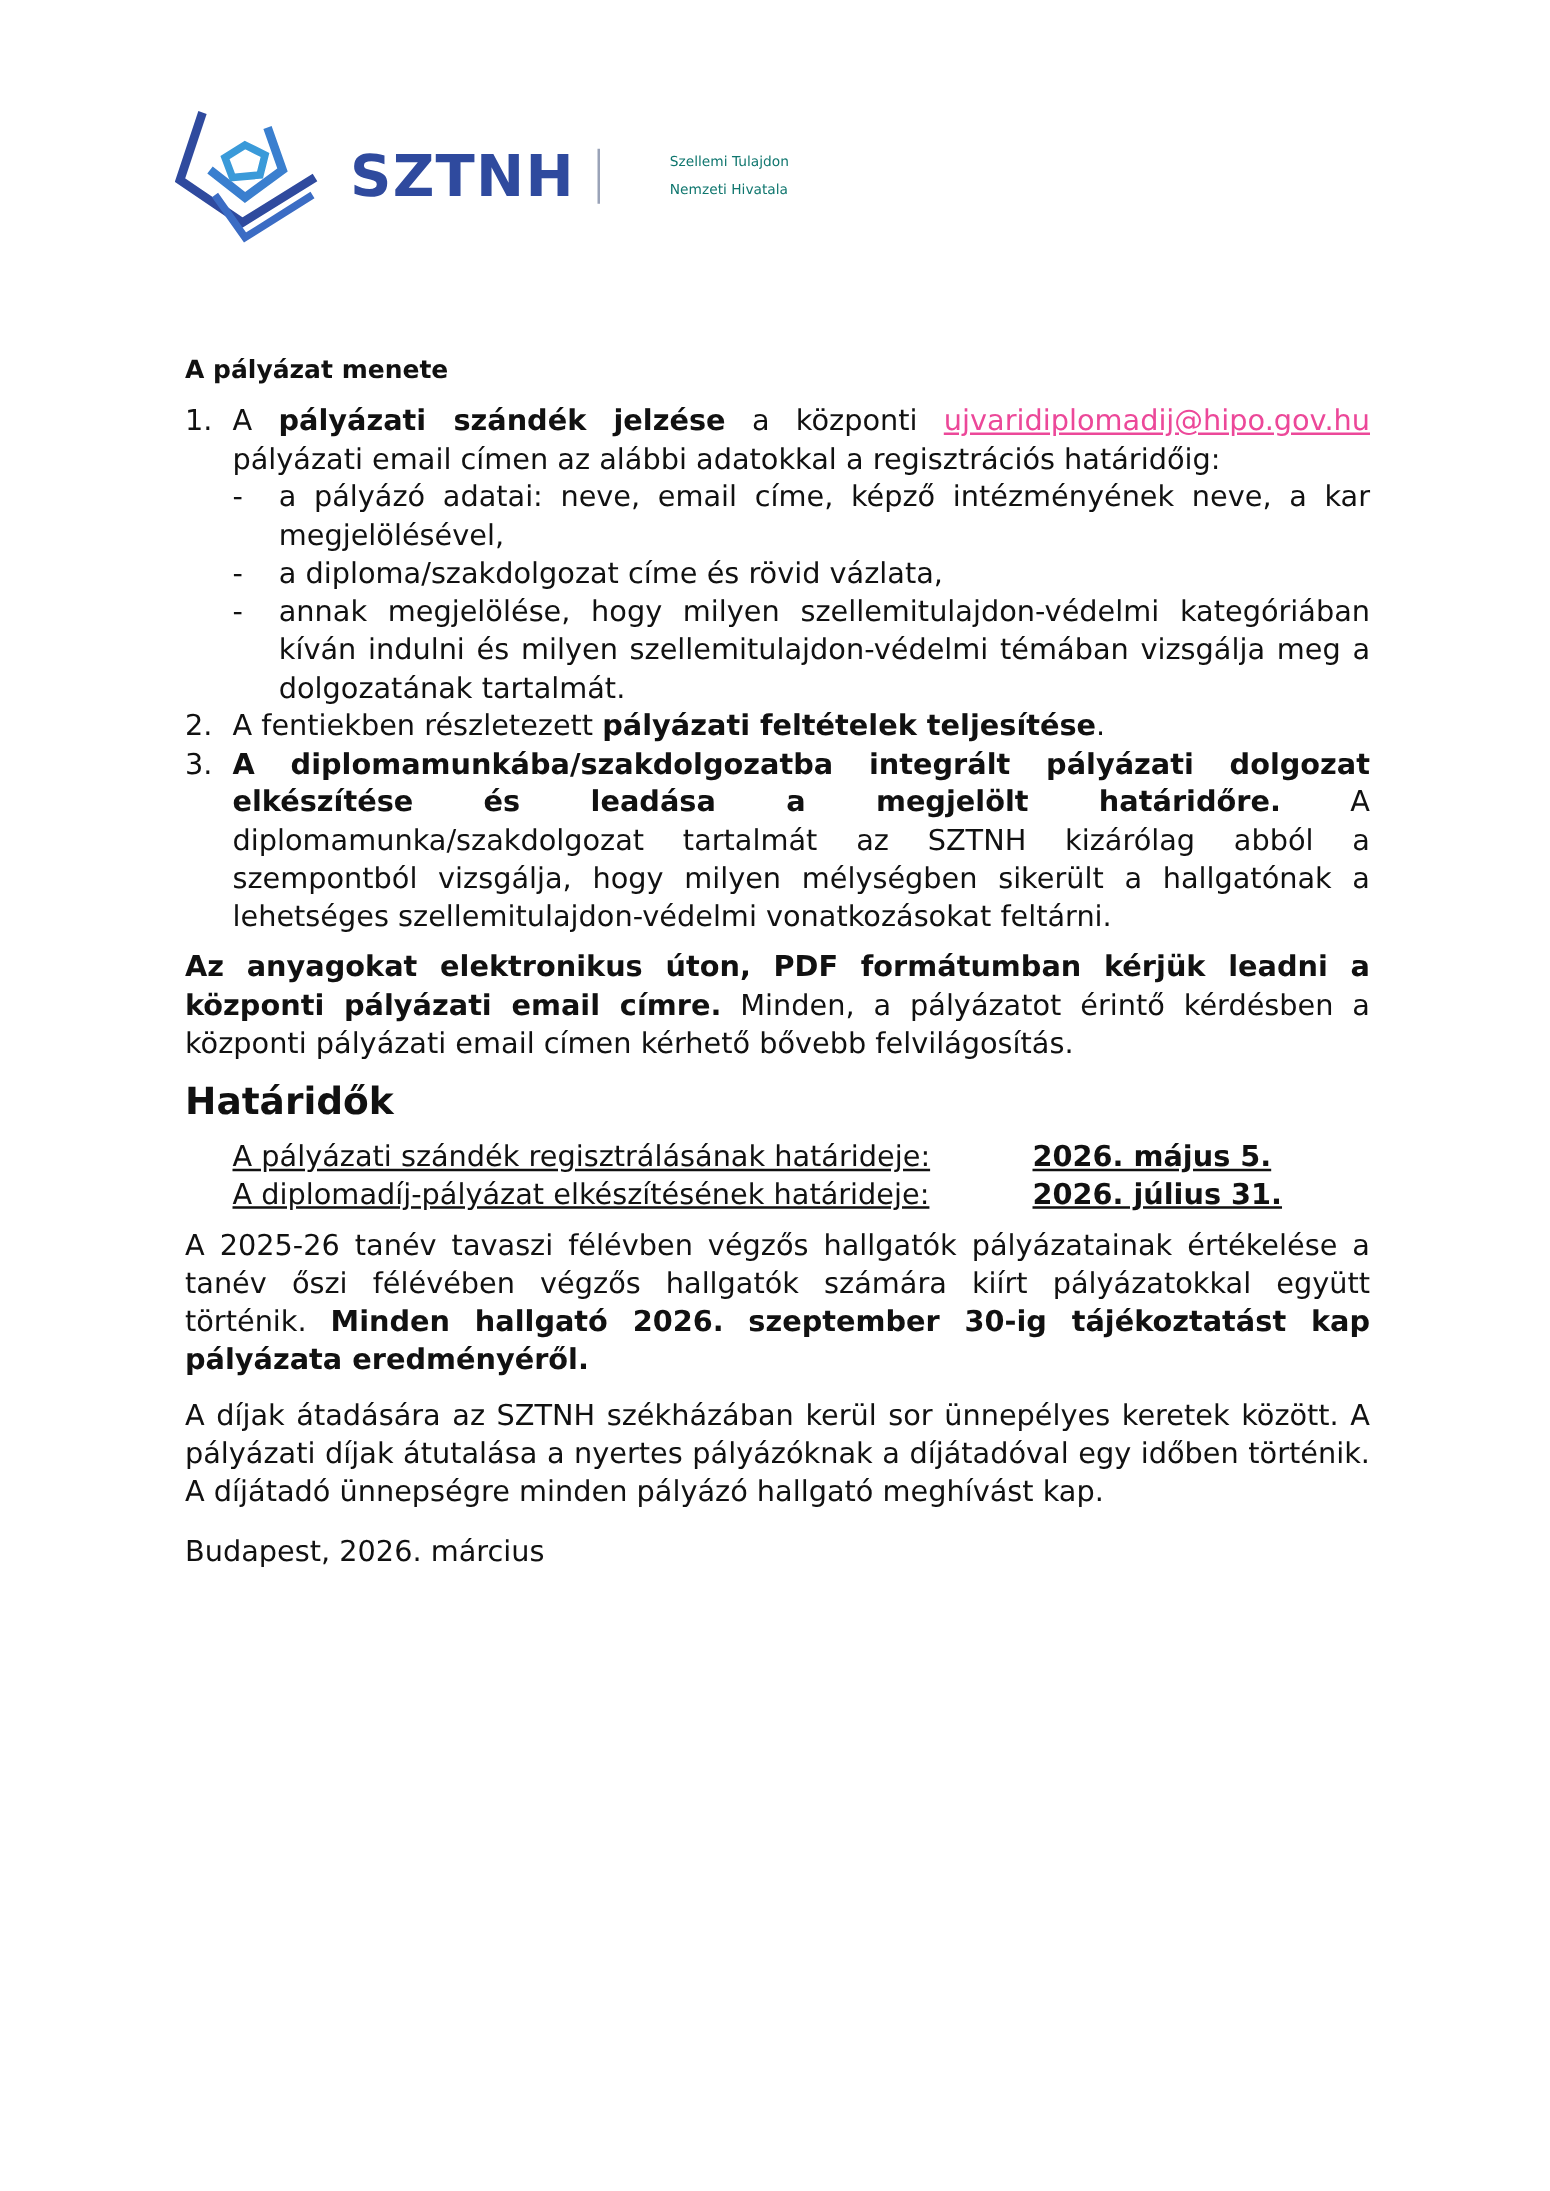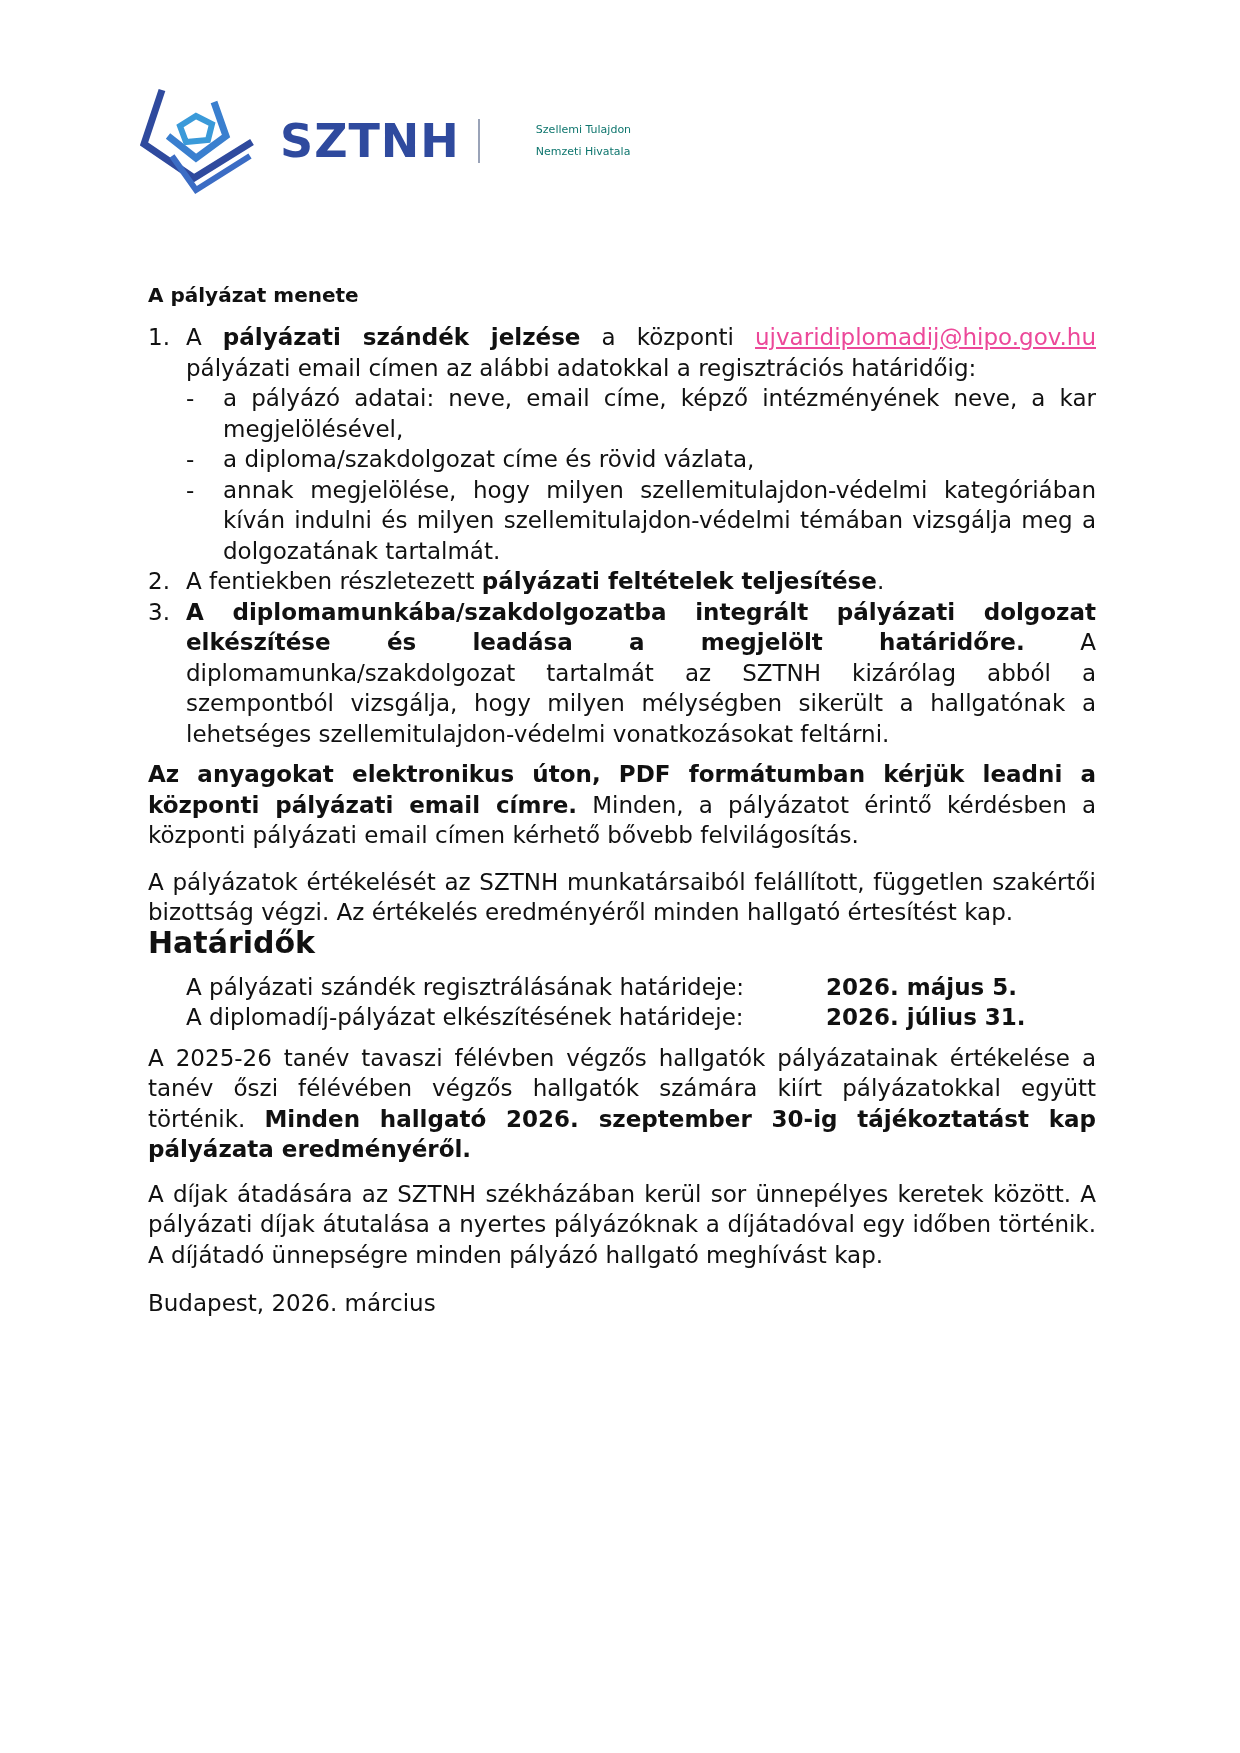--- a/index.html
+++ b/index.html
@@ -27,21 +27,21 @@
   ol.steps > li .num { position: absolute; left: 0; top: 0; }
   ul.dash { list-style: none; margin: 0; padding: 0; }
   ul.dash > li { position: relative; padding-left: 37px; text-align: justify; }
   ul.dash > li .dash-mark { position: absolute; left: 0; top: 0; }
 
   a.mail { color: #ec4899; font-weight: normal; text-decoration: underline; }
 
   .para { margin-top: 10px; }
   .gap-sec { margin-top: 20px; }
 
-  .deadlines { margin-top: 14px; padding-left: 38px; }
+  .deadlines { margin-top: 14px; padding-left: 38px; text-decoration: underline; }
   .deadline-row { display: flex; }
   .deadline-row .dl-label { width: 640px; }
   .deadline-row .dl-value { font-weight: bold; }
 
   .city { margin-top: 18px; }
 </style>
 </head>
 <body>
 
 <div class="page">
@@ -83,21 +83,20 @@
         <span class="num">2.</span>
         <span>A fentiekben részletezett </span><b>pályázati feltételek teljesítése</b><span>.</span>
       </li>
       <li>
         <span class="num">3.</span>
         <b>A diplomamunkába/szakdolgozatba integrált pályázati dolgozat elkészítése és leadása a megjelölt határidőre.</b><span> A diplomamunka/szakdolgozat tartalmát az SZTNH kizárólag abból a szempontból vizsgálja, hogy milyen mélységben sikerült a hallgatónak a lehetséges szellemitulajdon-védelmi vonatkozásokat feltárni.</span>
       </li>
     </ol>
 
     <p class="just para" style="margin-bottom:16px;"><b>Az anyagokat elektronikus úton, PDF formátumban kérjük leadni a központi pályázati email címre.</b><span> Minden, a pályázatot érintő kérdésben a központi pályázati email címen kérhető bővebb felvilágosítás.</span></p>
-    <p class="just" style="margin:0;">A pályázatok értékelését az SZTNH munkatársaiból felállított, független szakértői bizottság végzi. Az értékelés eredményéről minden hallgató értesítést kap.</p>
 
     <h2 class="sub gap-sec">Határidők</h2>
 
     <div class="deadlines">
       <div class="deadline-row">
         <span class="dl-label">A pályázati szándék regisztrálásának határideje:</span>
         <span class="dl-value">2026. május 5.</span>
       </div>
       <div class="deadline-row">
         <span class="dl-label">A diplomadíj-pályázat elkészítésének határideje:</span>

